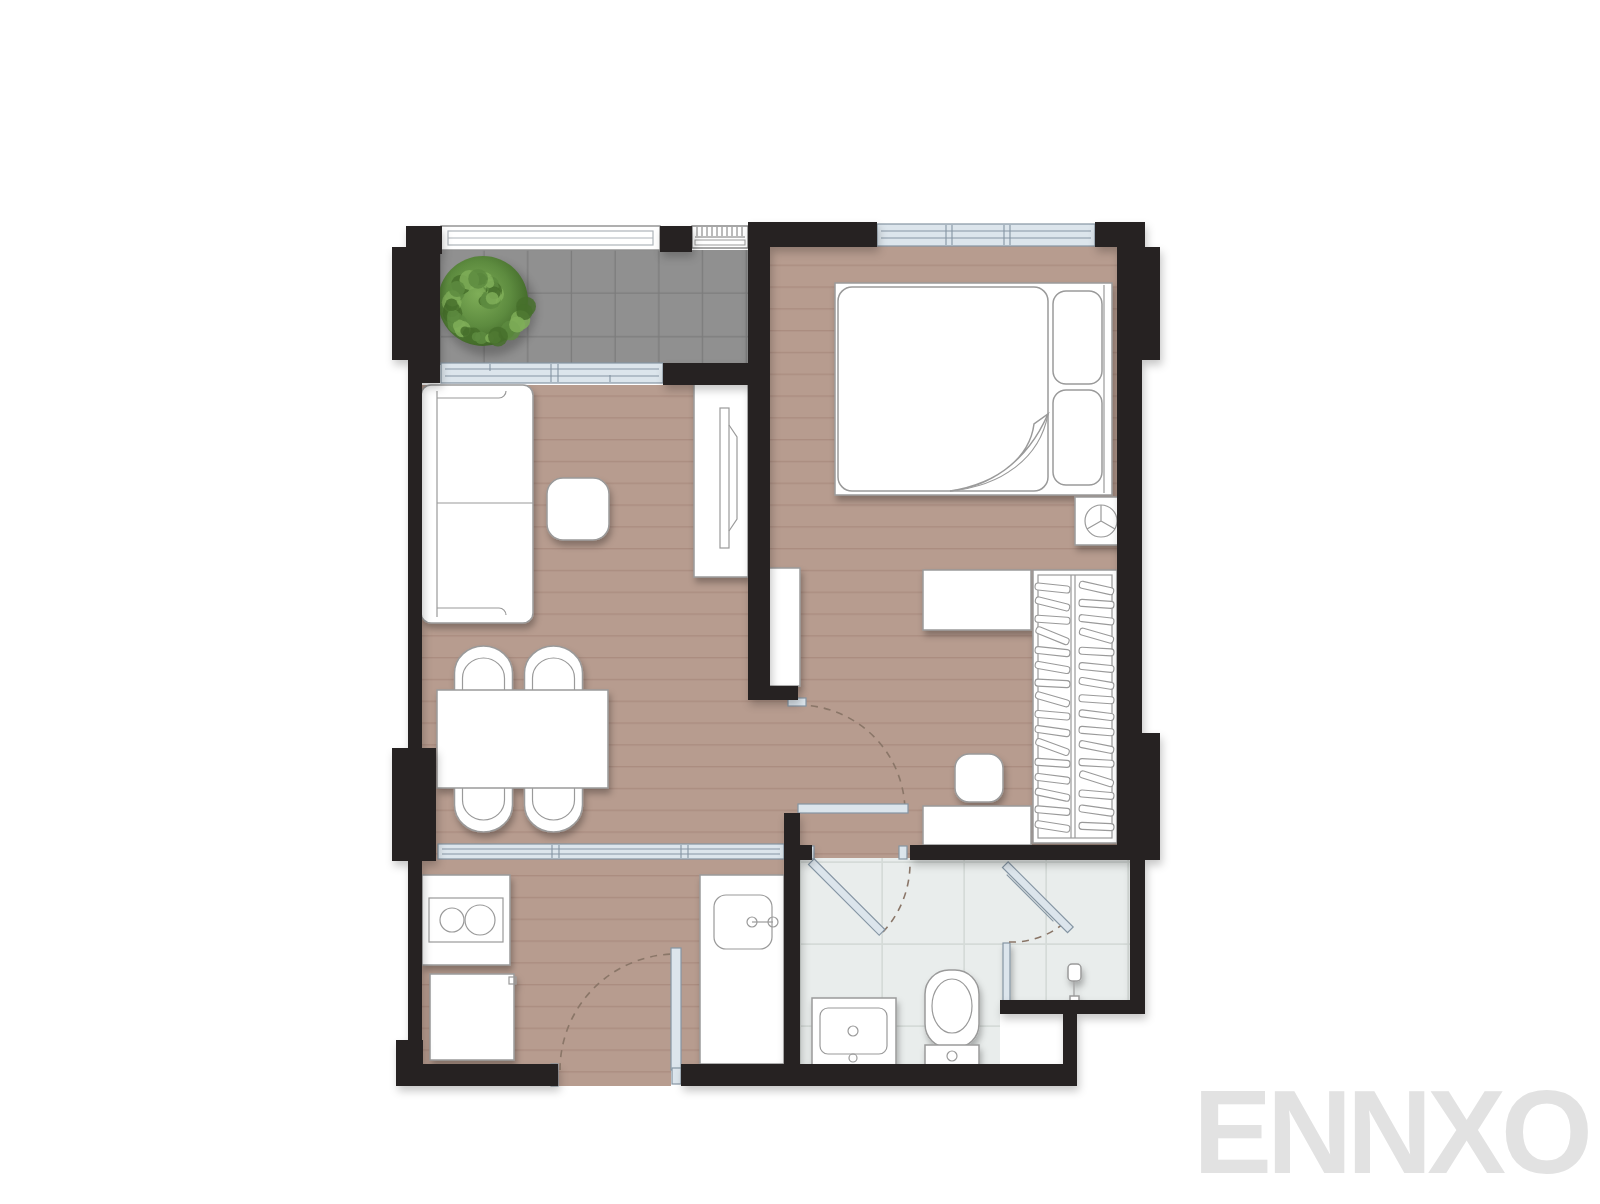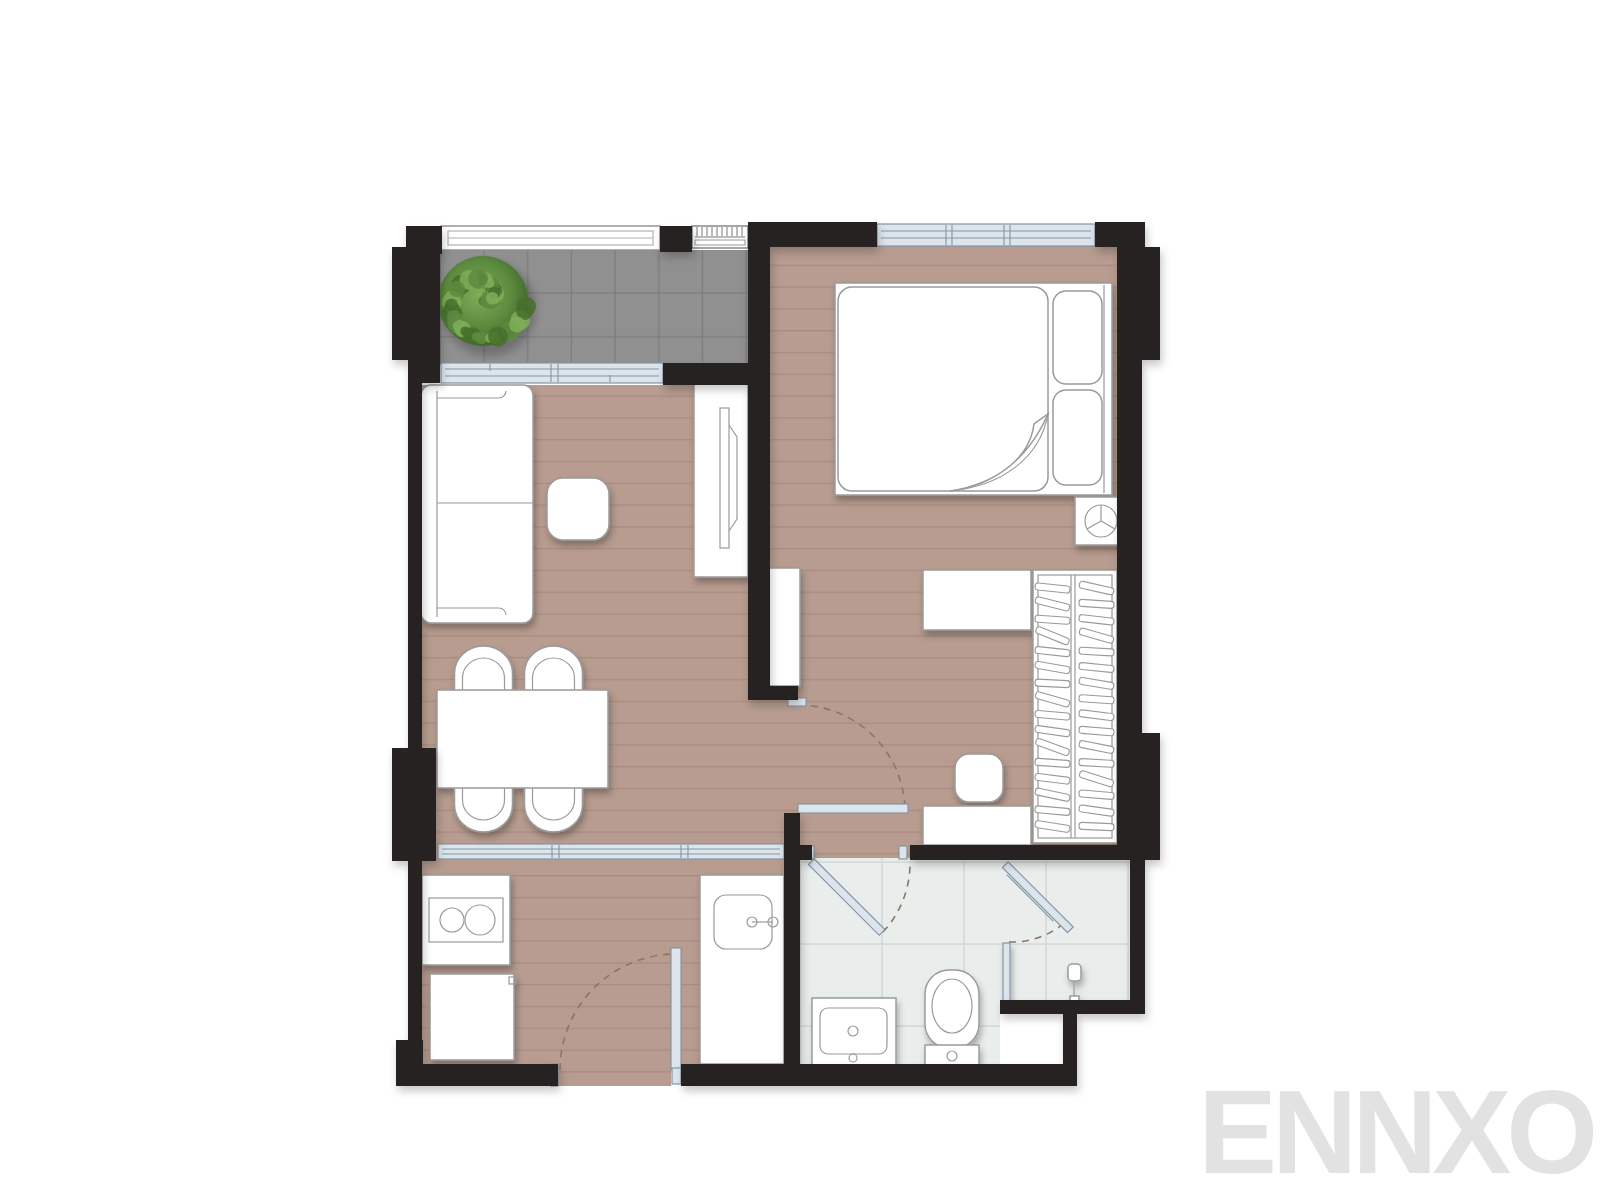--- a/index.html
+++ b/index.html
@@ -14,21 +14,21 @@
   .pt-line   {stroke:var(--tile-line,#7c7c7c);}
   .pb-bg     {fill:var(--bath,#e9edec);}
   .pb-line   {stroke:var(--bath-line,#d5dbd8);}
   .glass     {fill:var(--glass,#dce5ec);stroke:var(--glass-frame,#8595a3);stroke-width:1.2;}
   .gline     {stroke:var(--glass-frame,#8595a3);stroke-width:1.1;fill:none;}
   .furn      {fill:#ffffff;stroke:var(--furn-line,#9a9a9a);stroke-width:1.5;}
   .furn-thin {fill:none;stroke:var(--furn-line,#9a9a9a);stroke-width:1.2;}
   .dash      {fill:none;stroke:var(--dash,#8a7668);stroke-width:1.6;stroke-dasharray:7 6;}
   .watermark{position:absolute;left:1188px;top:1072px;width:405px;height:120px;
              font-weight:bold;font-size:118px;line-height:120px;letter-spacing:-5px;
-             color:var(--watermark,#e2e2e2);user-select:none;text-align:right;}
+             color:var(--watermark,#e2e2e2);user-select:none;text-align:center;}
 </style>
 </head>
 <body>
 
 <div class="stage">
 <svg width="1600" height="1204" viewBox="0 0 1600 1204">
   <defs>
     <pattern id="woodP" width="60" height="21.8" patternUnits="userSpaceOnUse" patternTransform="translate(0,3)">
       <rect class="pw-bg" x="0" y="0" width="60" height="21.8"></rect>
       <rect class="pw-line" x="0" y="0" width="60" height="1.4" opacity="0.85"></rect>

